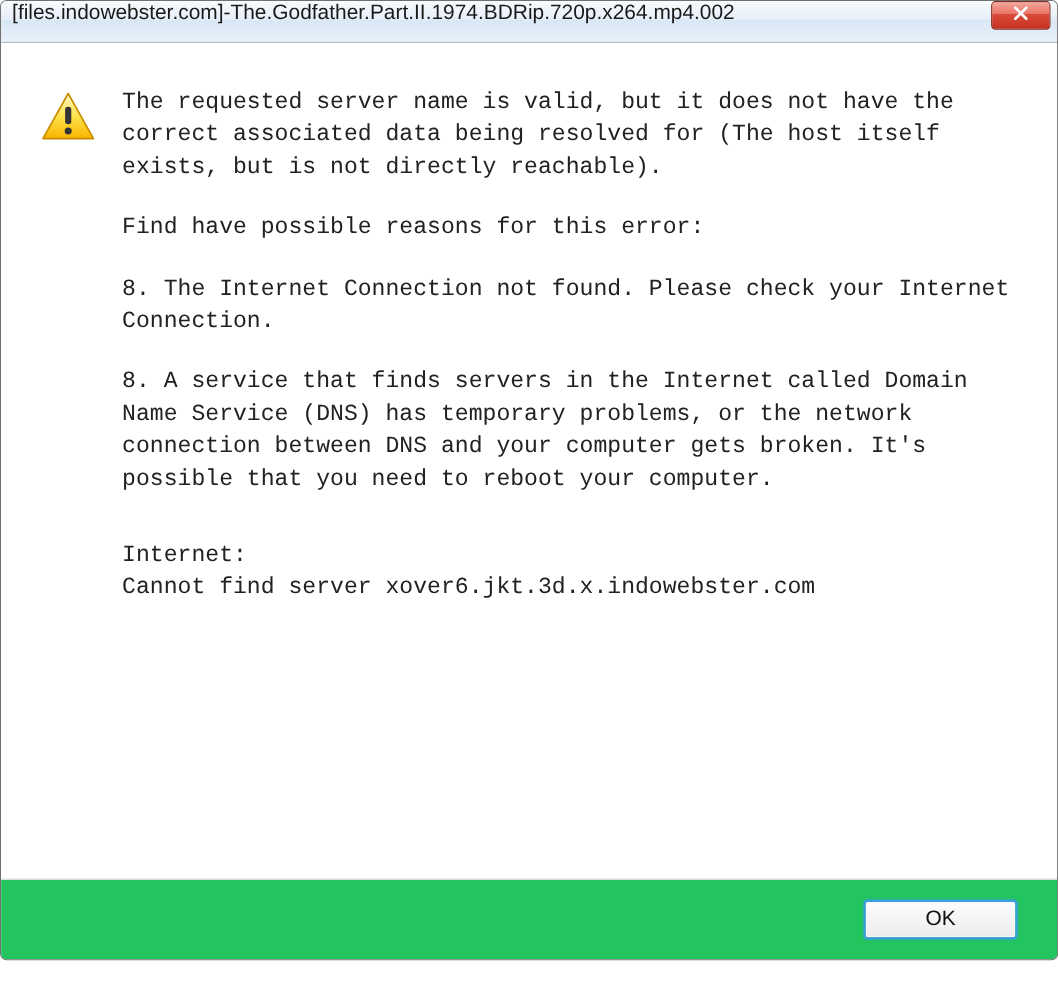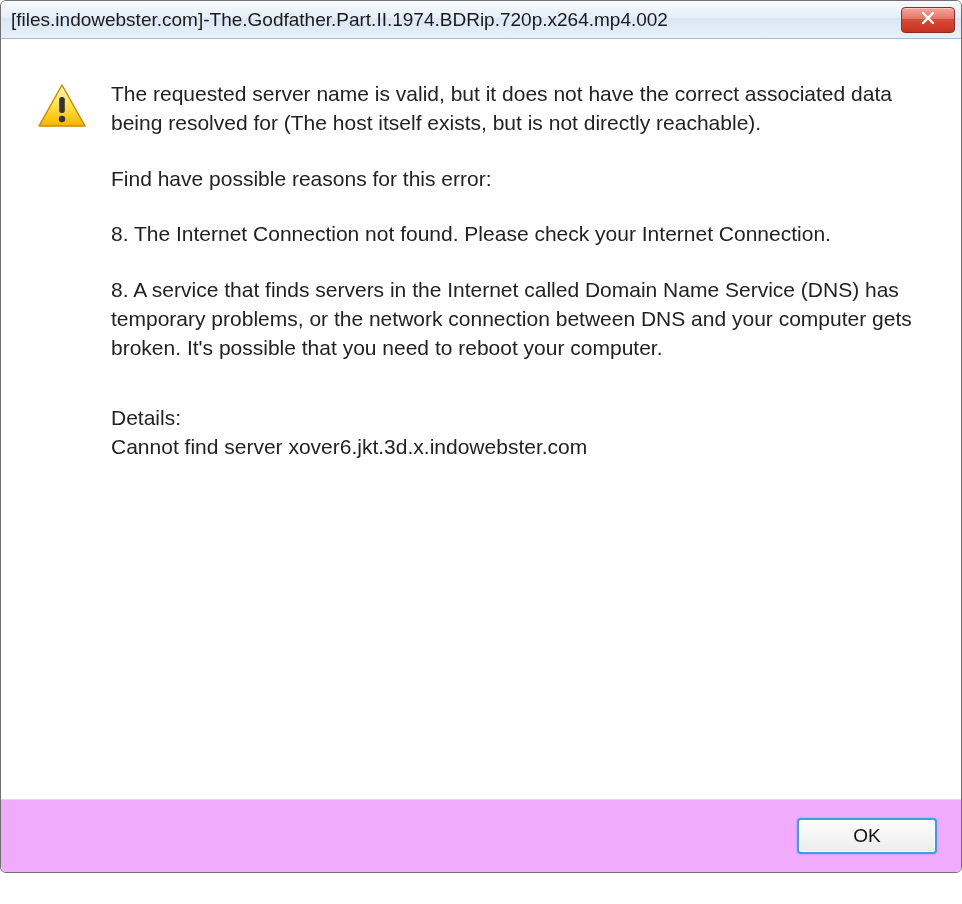--- a/index.html
+++ b/index.html
@@ -16,21 +16,21 @@
     background: #fff;
     border: 1px solid #707070;
     border-radius: 6px;
     overflow: hidden;
   }
   .titlebar {
     height: 38px;
     background: linear-gradient(to bottom, #f8fbfe 0%, #e6eef9 45%, #d9e6f5 46%, #e8f1fb 100%);
     border-bottom: 1px solid #a9b8cc;
     display: flex;
-    align-items: center;
+    align-items: flex-start;
     padding: 0 6px 0 10px;
     position: relative;
   }
   .titlebar-text {
     font-size: 19px;
     color: #1a1a1a;
     flex: 1;
     white-space: nowrap;
     overflow: hidden;
     text-overflow: ellipsis;
@@ -67,26 +67,27 @@
     height: 46px;
   }
   .msg {
     flex: 1;
     font-size: 21px;
     line-height: 1.4;
     color: #222;
   }
   .para {
     margin-bottom: 26px;
+    font-family: Liberation Mono, monospace;
   }
   .para:last-child { margin-bottom: 0; }
   .footer {
-    background: #f0abfc;
+    background: #22c55e;
     border-top: 1px solid #dcdcdc;
-    padding: 18px 24px;
+    padding: 18px 36px;
     display: flex;
     justify-content: flex-end;
     text-align: center;
   }
   .ok-button {
     min-width: 140px;
     height: 36px;
     font-size: 19px;
     color: #111;
     background: linear-gradient(to bottom, #fdfdfd 0%, #ececec 100%);
@@ -130,21 +131,21 @@
         <circle cx="25" cy="36" r="3.2" fill="#333"></circle>
       </svg>
     </div>
 
     <div class="msg">
       <div class="para">The requested server name is valid, but it does not have the correct associated data being resolved for (The host itself exists, but is not directly reachable).</div>
       <div class="para">Find have possible reasons for this error:</div>
       <div class="para">8. The Internet Connection not found. Please check your Internet Connection.</div>
       <div class="para">8. A service that finds servers in the Internet called Domain Name Service (DNS) has temporary problems, or the network connection between DNS and your computer gets broken. It's possible that you need to reboot your computer.</div>
       <div class="para" style="margin-top:40px;">
-        <div>Details:</div>
+        <div>Internet:</div>
         <div>Cannot find server xover6.jkt.3d.x.indowebster.com</div>
       </div>
     </div>
   </div>
 
   <div class="footer">
     <div class="ok-button">
       <span>OK</span>
     </div>
   </div>

